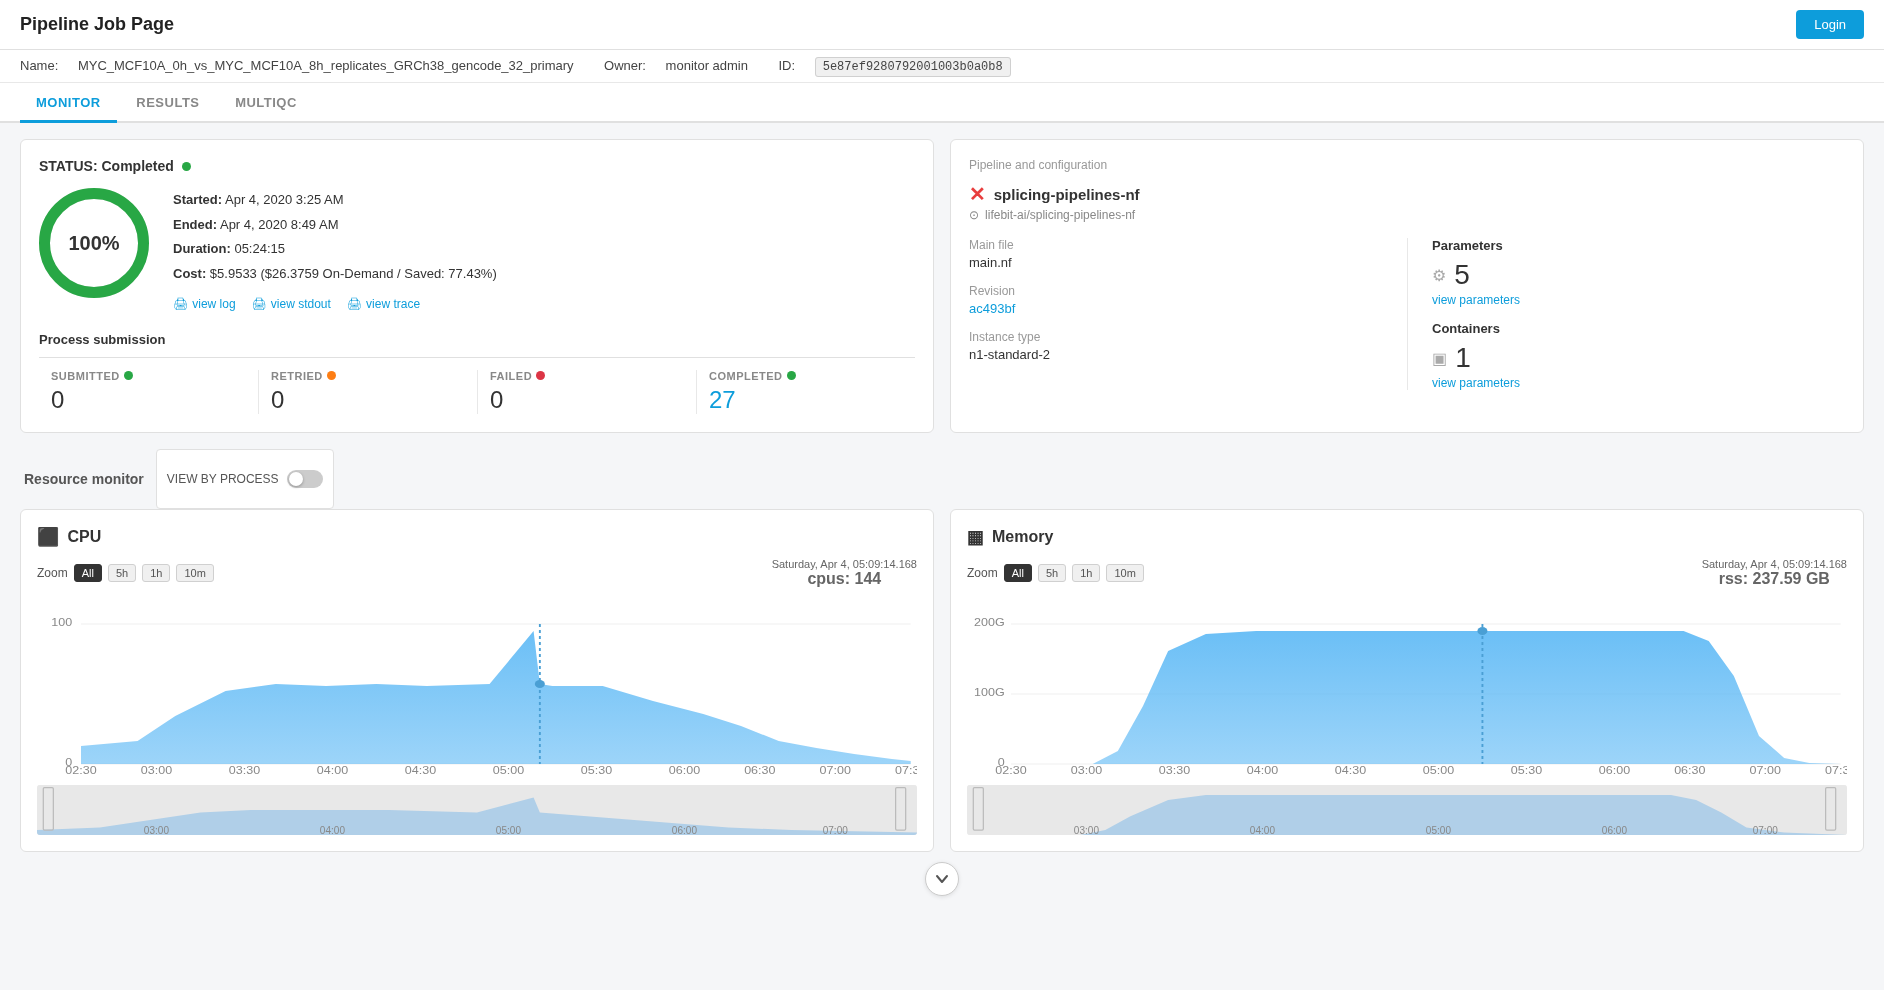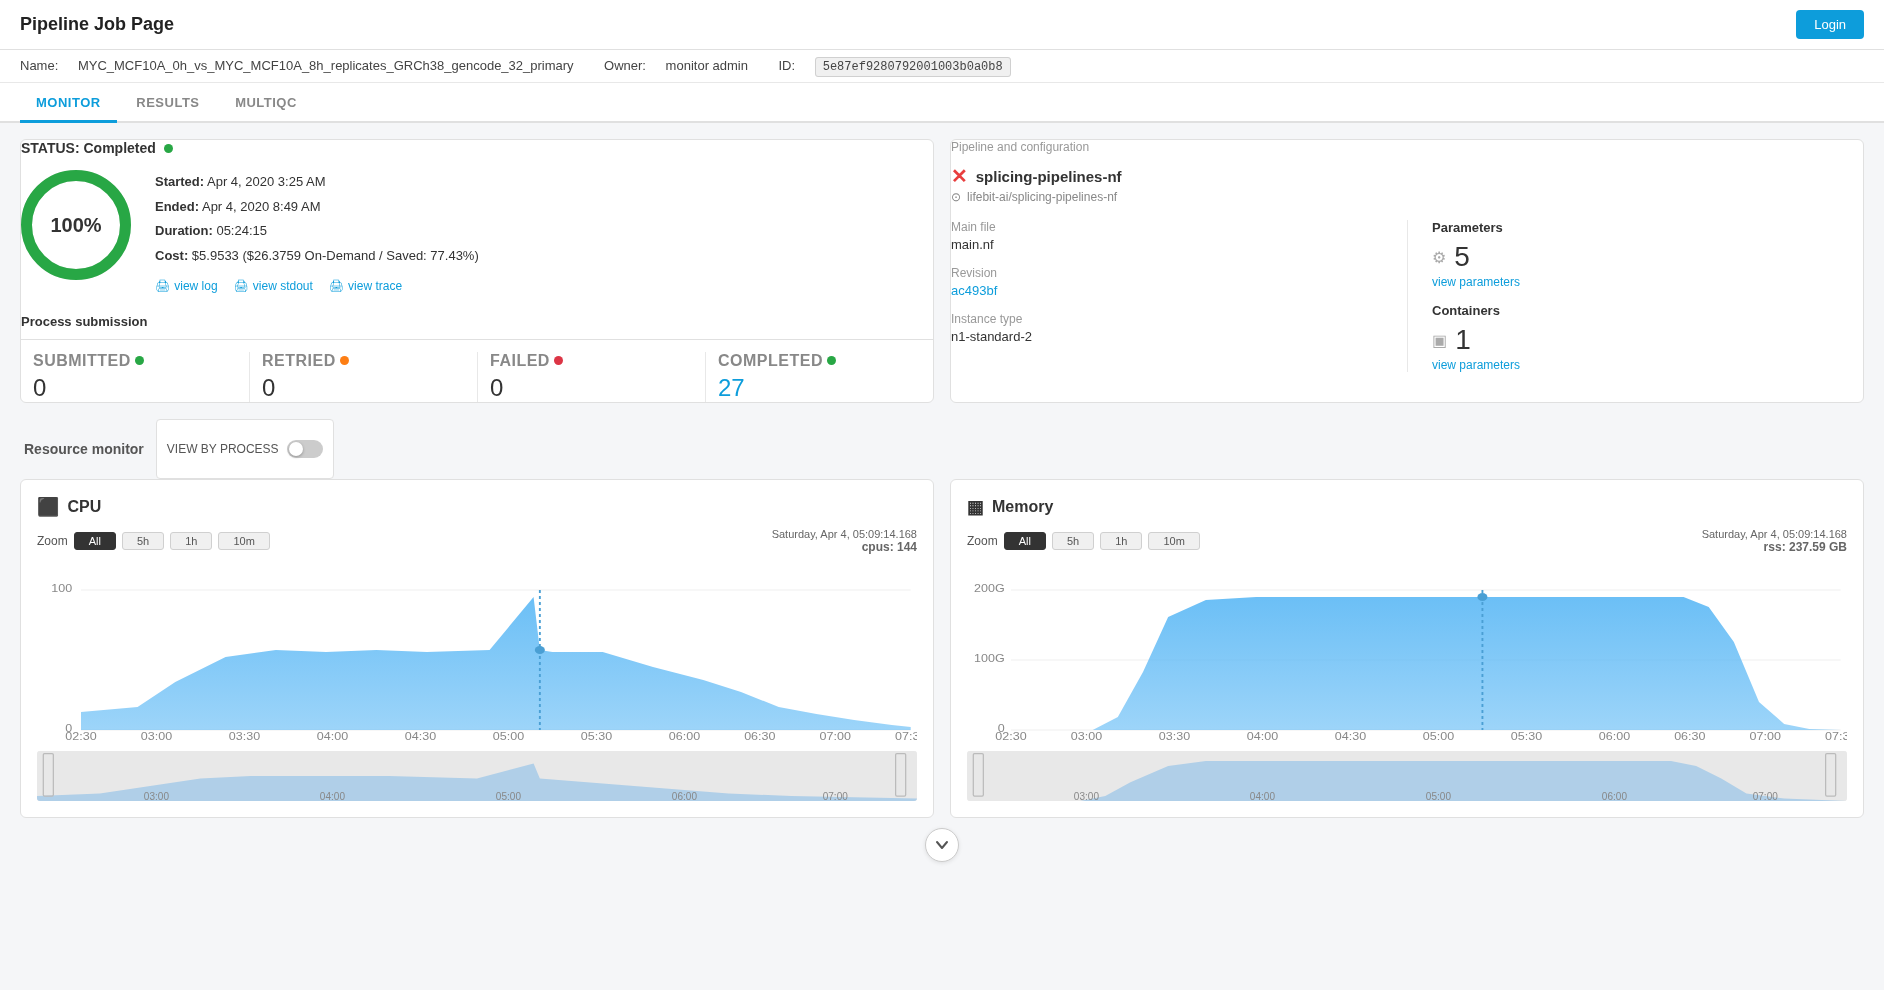--- a/index.html
+++ b/index.html
@@ -18,21 +18,21 @@
     
     .nav-tabs { background: #fff; padding: 0 20px; border-bottom: 2px solid #e0e0e0; }
     .nav-tabs .tab { display: inline-block; padding: 12px 16px 10px; font-size: 13px; font-weight: 600; color: #888; cursor: pointer; border-bottom: 3px solid transparent; margin-bottom: -2px; letter-spacing: 0.5px; }
     .nav-tabs .tab.active { color: #0d9ddb; border-bottom-color: #0d9ddb; }
     
     
     .main-content { padding: 16px 20px; }
     .two-col { display: grid; grid-template-columns: 1fr 1fr; gap: 16px; margin-bottom: 16px; }
     
     
-    .card { background: #fff; border-radius: 6px; border: 1px solid #e0e0e0; }
+    .card { background: #fff; border-radius: 6px; border: 1px solid #e0e0e0; padding: 18px; }
     
     
     .status-header { font-size: 14px; font-weight: 600; margin-bottom: 14px; display: flex; align-items: center; gap: 8px; }
     .dot-green { width: 9px; height: 9px; border-radius: 50%; background: #28a745; display: inline-block; }
     .dot-orange { width: 9px; height: 9px; border-radius: 50%; background: #fd7e14; display: inline-block; }
     .dot-red { width: 9px; height: 9px; border-radius: 50%; background: #dc3545; display: inline-block; }
     
     .status-row { display: flex; align-items: flex-start; gap: 24px; }
     
     
@@ -47,21 +47,21 @@
     
     .view-links { display: flex; gap: 16px; margin-top: 6px; font-size: 12px; }
     .view-links a { color: #0d9ddb; text-decoration: none; display: flex; align-items: center; gap: 4px; }
     
     
     .process-submission { margin-top: 16px; }
     .ps-title { font-size: 13px; font-weight: 600; margin-bottom: 10px; }
     .ps-grid { display: grid; grid-template-columns: repeat(4, 1fr); gap: 0; border-top: 1px solid #e0e0e0; padding-top: 12px; }
     .ps-item { padding: 0 12px; }
     .ps-item:not(:first-child) { border-left: 1px solid #e8e8e8; }
-    .ps-label { font-size: 16px; font-weight: 600; color: #888; text-transform: uppercase; letter-spacing: 0.5px; display: flex; align-items: center; gap: 4px; margin-bottom: 4px; }
+    .ps-label { font-size: 11px; font-weight: 600; color: #888; text-transform: uppercase; letter-spacing: 0.5px; display: flex; align-items: center; gap: 4px; margin-bottom: 4px; }
     .ps-value { font-size: 24px; font-weight: 400; color: #333; }
     .ps-value.completed { color: #0d9ddb; }
     
     
     .pipeline-title { font-size: 15px; font-weight: 700; color: #333; margin-bottom: 2px; display: flex; align-items: center; gap: 8px; }
     .pipeline-subtitle { font-size: 12px; color: #888; margin-bottom: 16px; display: flex; align-items: center; gap: 6px; }
     .pipeline-meta-item { margin-bottom: 14px; }
     .meta-label { font-size: 12px; color: #999; margin-bottom: 3px; }
     .meta-value { font-size: 13px; color: #333; }
     .meta-value a { color: #0d9ddb; text-decoration: none; }
@@ -79,24 +79,24 @@
     .toggle-switch { width: 36px; height: 18px; background: #ccc; border-radius: 9px; position: relative; cursor: pointer; }
     .toggle-knob { width: 14px; height: 14px; background: #fff; border-radius: 50%; position: absolute; top: 2px; left: 2px; transition: left 0.2s; box-shadow: 0 1px 3px rgba(0,0,0,0.3); }
     
     
     .charts-row { display: grid; grid-template-columns: 1fr 1fr; gap: 16px; }
     .chart-card { background: #fff; border-radius: 6px; border: 1px solid #e0e0e0; padding: 16px; }
     .chart-title { font-size: 16px; font-weight: 700; margin-bottom: 10px; display: flex; align-items: center; gap: 8px; }
     
     .chart-controls { display: flex; align-items: center; justify-content: space-between; margin-bottom: 8px; }
     .zoom-controls { display: flex; align-items: center; gap: 6px; font-size: 12px; color: #555; }
-    .zoom-btn { background: #f0f0f0; border: 1px solid #d0d0d0; border-radius: 3px; padding: 2px 14px; font-size: 11px; cursor: pointer; color: #555; }
+    .zoom-btn { background: #f0f0f0; border: 1px solid #d0d0d0; border-radius: 3px; padding: 2px 7px; font-size: 11px; cursor: pointer; color: #555; }
     .zoom-btn.active { background: #333; color: #fff; border-color: #333; }
     .chart-tooltip { font-size: 11px; color: #666; text-align: right; }
-    .chart-tooltip strong { display: block; font-size: 12px; }
+    .chart-tooltip strong { display: block; font-size: 16px; text-align: center; }
     
     
     .chart-svg-wrapper { position: relative; }
     .chart-svg-wrapper svg { width: 100%; height: 180px; }
     
     
     .mini-chart-wrapper { margin-top: 6px; background: #f0f0f0; border-radius: 3px; height: 50px; overflow: hidden; position: relative; }
     .mini-chart-wrapper svg { width: 100%; height: 50px; }
     
     

